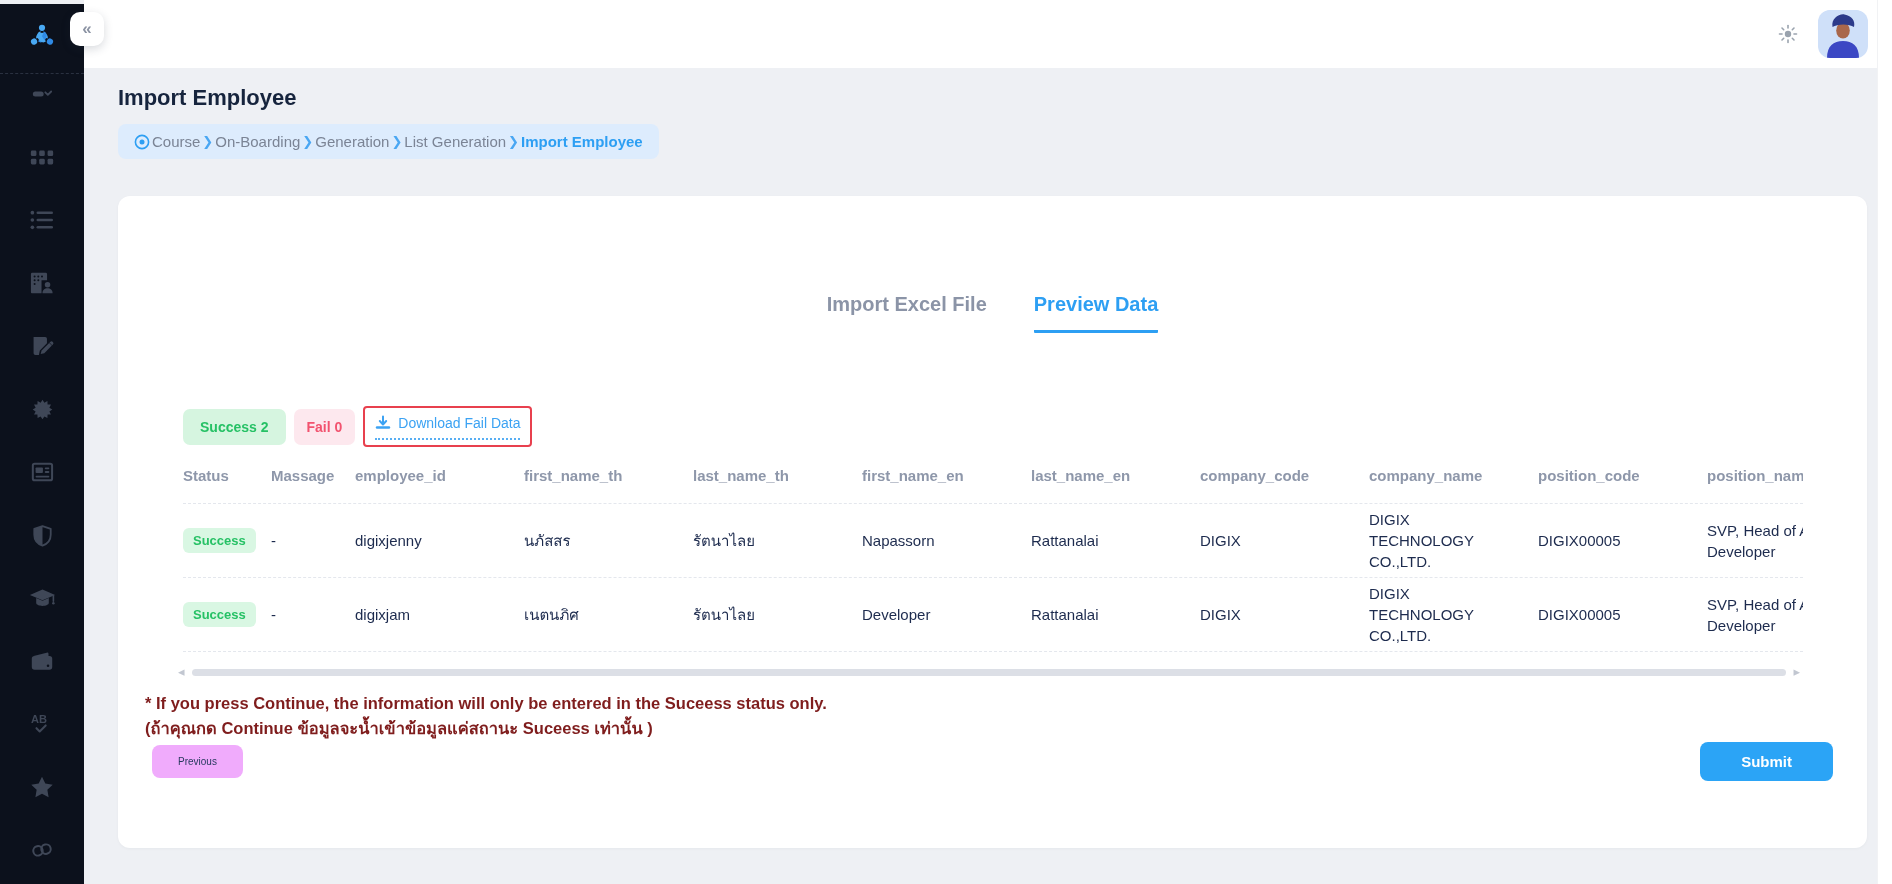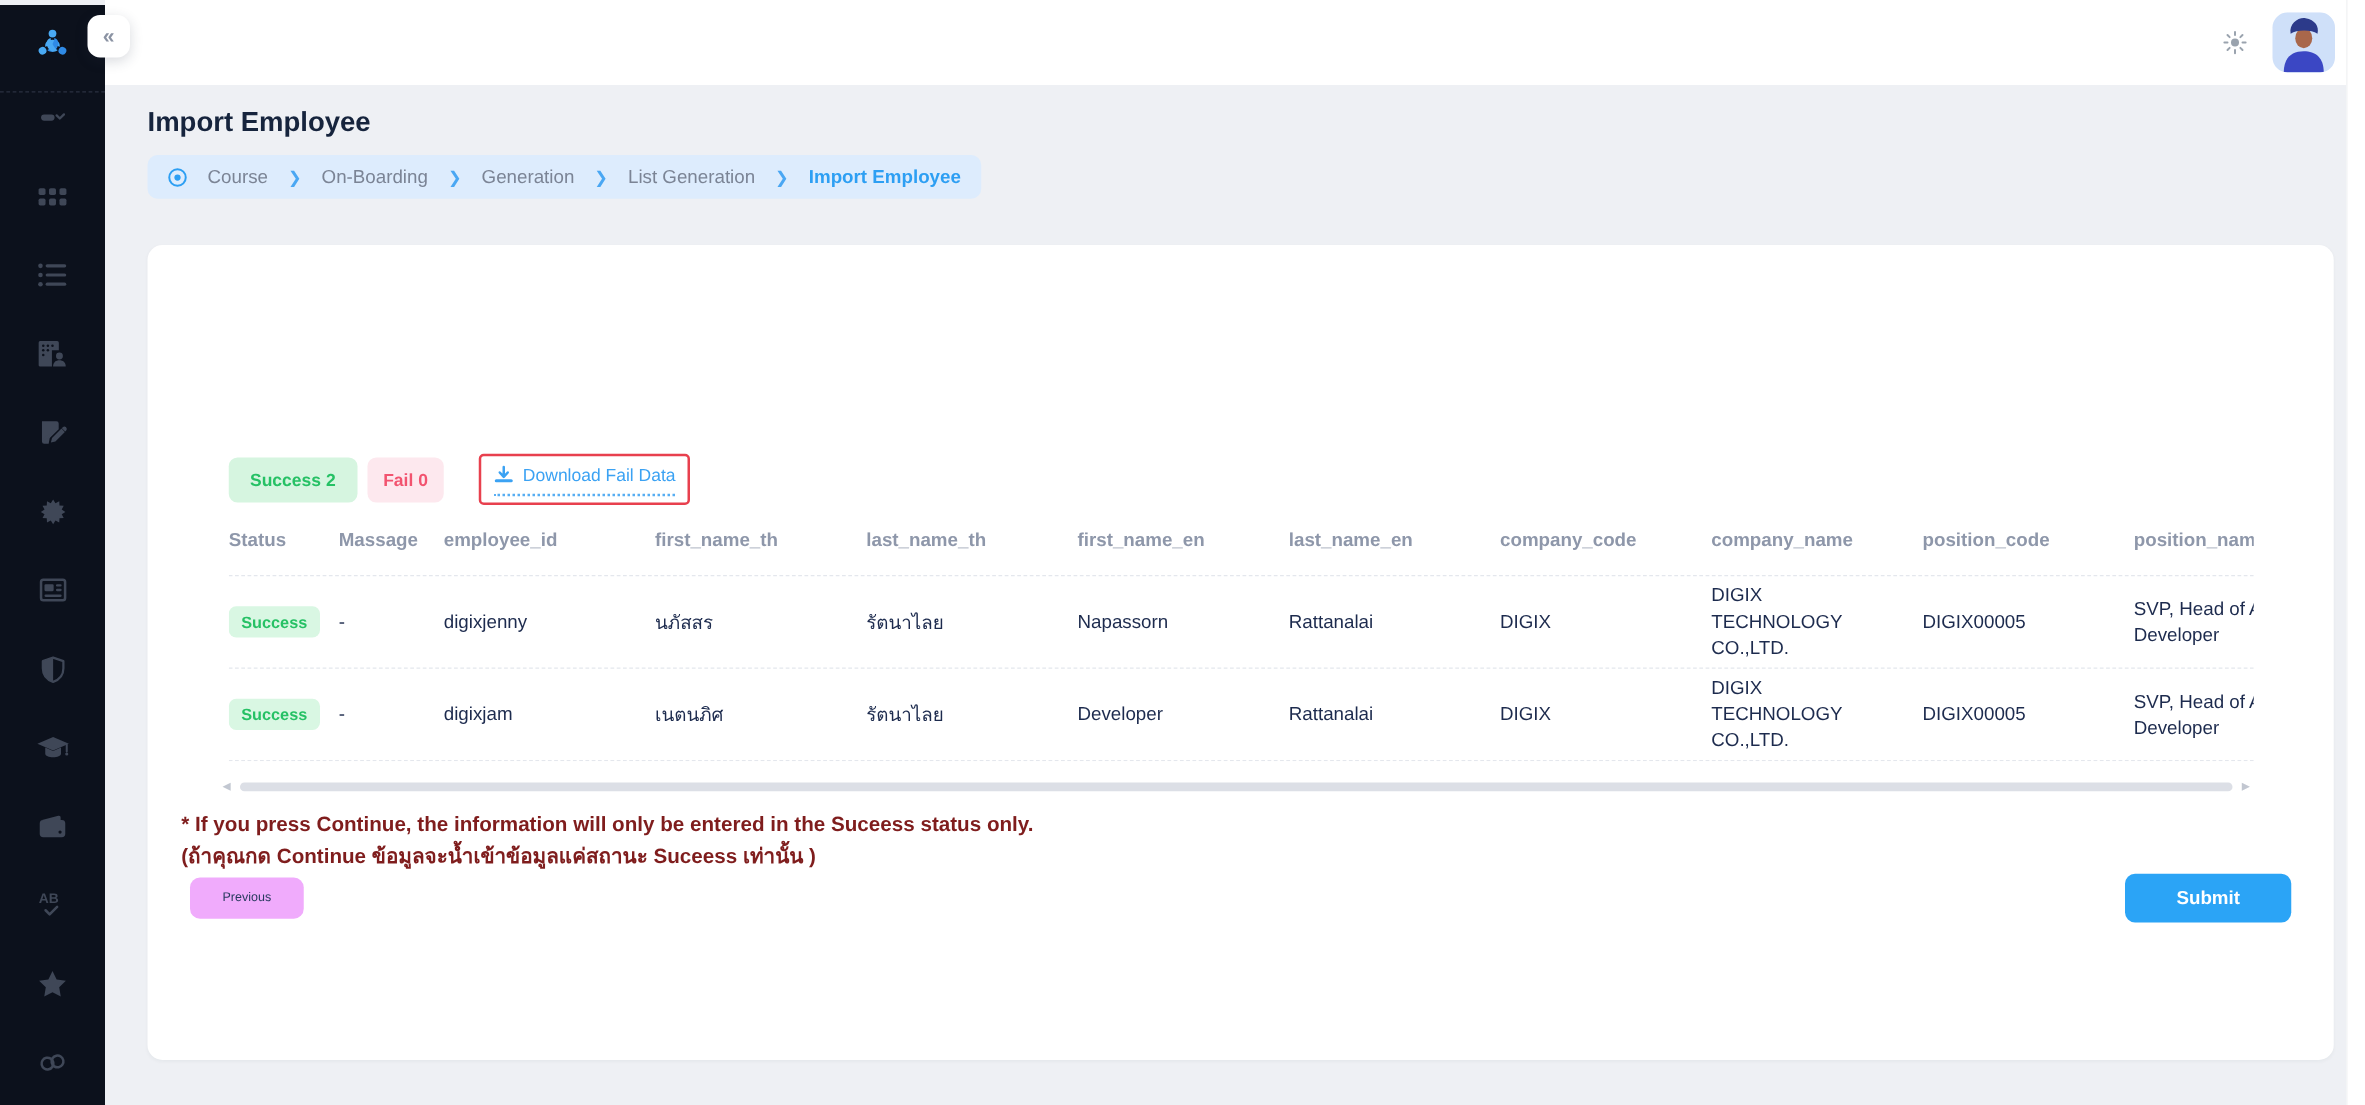--- a/index.html
+++ b/index.html
@@ -21,35 +21,35 @@
   .collapse-btn { position:absolute; left:70px; top:12px; width:34px; height:34px; background:#fff; border-radius:10px;
     box-shadow:0 3px 10px rgba(40,50,70,.18); z-index:6; display:flex; align-items:center; justify-content:center;
     color:#8b93a3; font-size:17px; font-weight:bold; cursor:pointer; }
   .topbar-right { position:absolute; right:24px; top:0; height:68px; display:flex; align-items:center; gap:20px; }
   .theme-toggle { cursor:pointer; display:flex; }
   .avatar { width:50px; height:48px; border-radius:12px; background:#cfe0f9; overflow:hidden; cursor:pointer; }
   
   .main { position:absolute; left:84px; top:64px; width:1793px; height:816px; background:#eef0f4; }
   .vscroll { position:absolute; right:0; top:0; width:15px; height:884px; background:#ffffff; border-left:1px solid #f1f2f4; z-index:7; }
   .page-title { margin:21px 0 0 34px; font-size:22px; font-weight:bold; color:#16243d; }
-  .breadcrumb { display:inline-flex; align-items:center; gap:16px; margin:13px 0 0 34px; background:#ddecfd;
+  .breadcrumb { display:inline-flex; align-items:center; gap:2px; margin:13px 0 0 34px; background:#ddecfd;
     border-radius:8px; padding:9px 16px; font-size:15px; color:#7b8495; }
   .crumb { cursor:pointer; }
   .crumb-sep { color:#4aa7f3; font-size:13px; font-weight:bold; }
   .crumb-active { color:#2d9ff3; font-weight:bold; }
   
   .card { margin:37px 0 0 34px; width:1749px; min-height:652px; background:#fff; border-radius:12px;
     box-shadow:0 1px 3px rgba(30,40,60,.04); padding:94px 27px 58px 27px; }
   .tabs { display:flex; justify-content:center; gap:47px; align-items:flex-start; }
   .tab { font-size:20px; font-weight:bold; color:#8b94a7; line-height:28px; cursor:pointer; }
   .tab.active { color:#2d9ff3; padding-bottom:12px; border-bottom:3px solid #2d9ff3; border-radius:1px; }
   .summary-row { margin-top:73px; margin-left:38px; display:flex; align-items:center; gap:8px; }
   .badge-success { background:#d6f5e0; color:#26c165; font-weight:bold; font-size:14px; padding:10px 17px; border-radius:7px;text-align:right; }
   .badge-fail { background:#fde8ee; color:#f2536f; font-weight:bold; font-size:14px; padding:10px 13px; border-radius:7px; margin-left:0; }
-  .download-box { border:2px solid #e8404e; border-radius:4px; padding:7px 10px 5px 10px; margin-left:20px; }
+  .download-box { border:2px solid #e8404e; border-radius:4px; padding:7px 10px 5px 10px; margin-left:0; }
   .download-inner { display:flex; align-items:center; gap:7px; border-bottom:2px dotted #57aef3; padding-bottom:7px; cursor:pointer; }
   .download-label { color:#3ba2f3; font-size:14px; }
   
   .table-wrap { margin-left:38px; width:1620px; overflow:hidden; }
   .thead { display:flex; margin-top:8px; height:40px; align-items:center; color:#8e97aa; font-weight:bold; font-size:15px; }
   .tbody { margin-top:8px; border-top:1px dashed #e4e7ed; }
   .trow { display:flex; align-items:center; height:74px; border-bottom:1px dashed #e4e7ed; font-size:15px; color:#1d2b4e; }
   .col-status { width:88px; flex:none; }
   .col-massage { width:84px; flex:none; }
   .col { width:169px; flex:none; padding-right:26px; }
@@ -264,20 +264,24 @@
     <span class="crumb">On-Boarding</span>
     <span class="crumb-sep">❯</span>
     <span class="crumb">Generation</span>
     <span class="crumb-sep">❯</span>
     <span class="crumb">List Generation</span>
     <span class="crumb-sep">❯</span>
     <span class="crumb crumb-active">Import Employee</span>
   </div>
 
   <div class="card">
+    <div class="tabs">
+      <div class="tab">Import Excel File</div>
+      <div class="tab active">Preview Data</div>
+    </div>
 
     <div class="summary-row">
       <span class="badge-success">Success 2</span>
       <span class="badge-fail">Fail 0</span>
       <span class="download-box">
         <span class="download-inner">
           <span style="display:flex;">
             <svg width="16" height="16" viewBox="0 0 16 16">
               <path d="M8,1.5 V8.5 M4.8,6 L8,9.5 L11.2,6" fill="none" stroke="#3ba2f3" stroke-width="2" stroke-linecap="round" stroke-linejoin="round"></path>
               <path d="M2,12.5 h12" stroke="#3ba2f3" stroke-width="2.4" stroke-linecap="round"></path>

